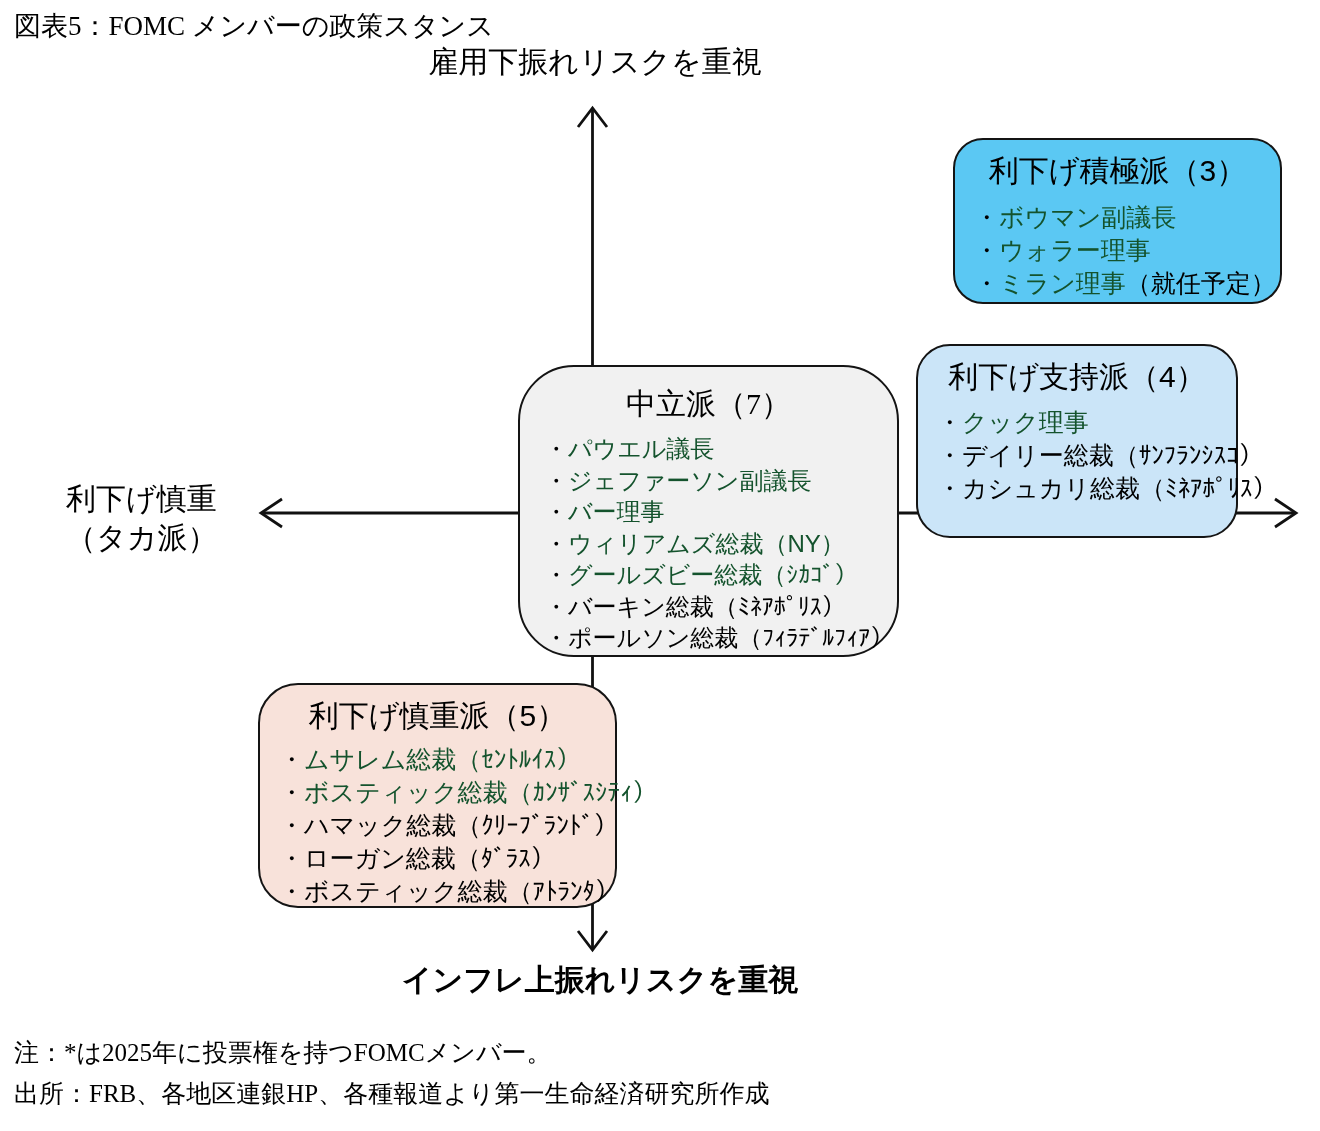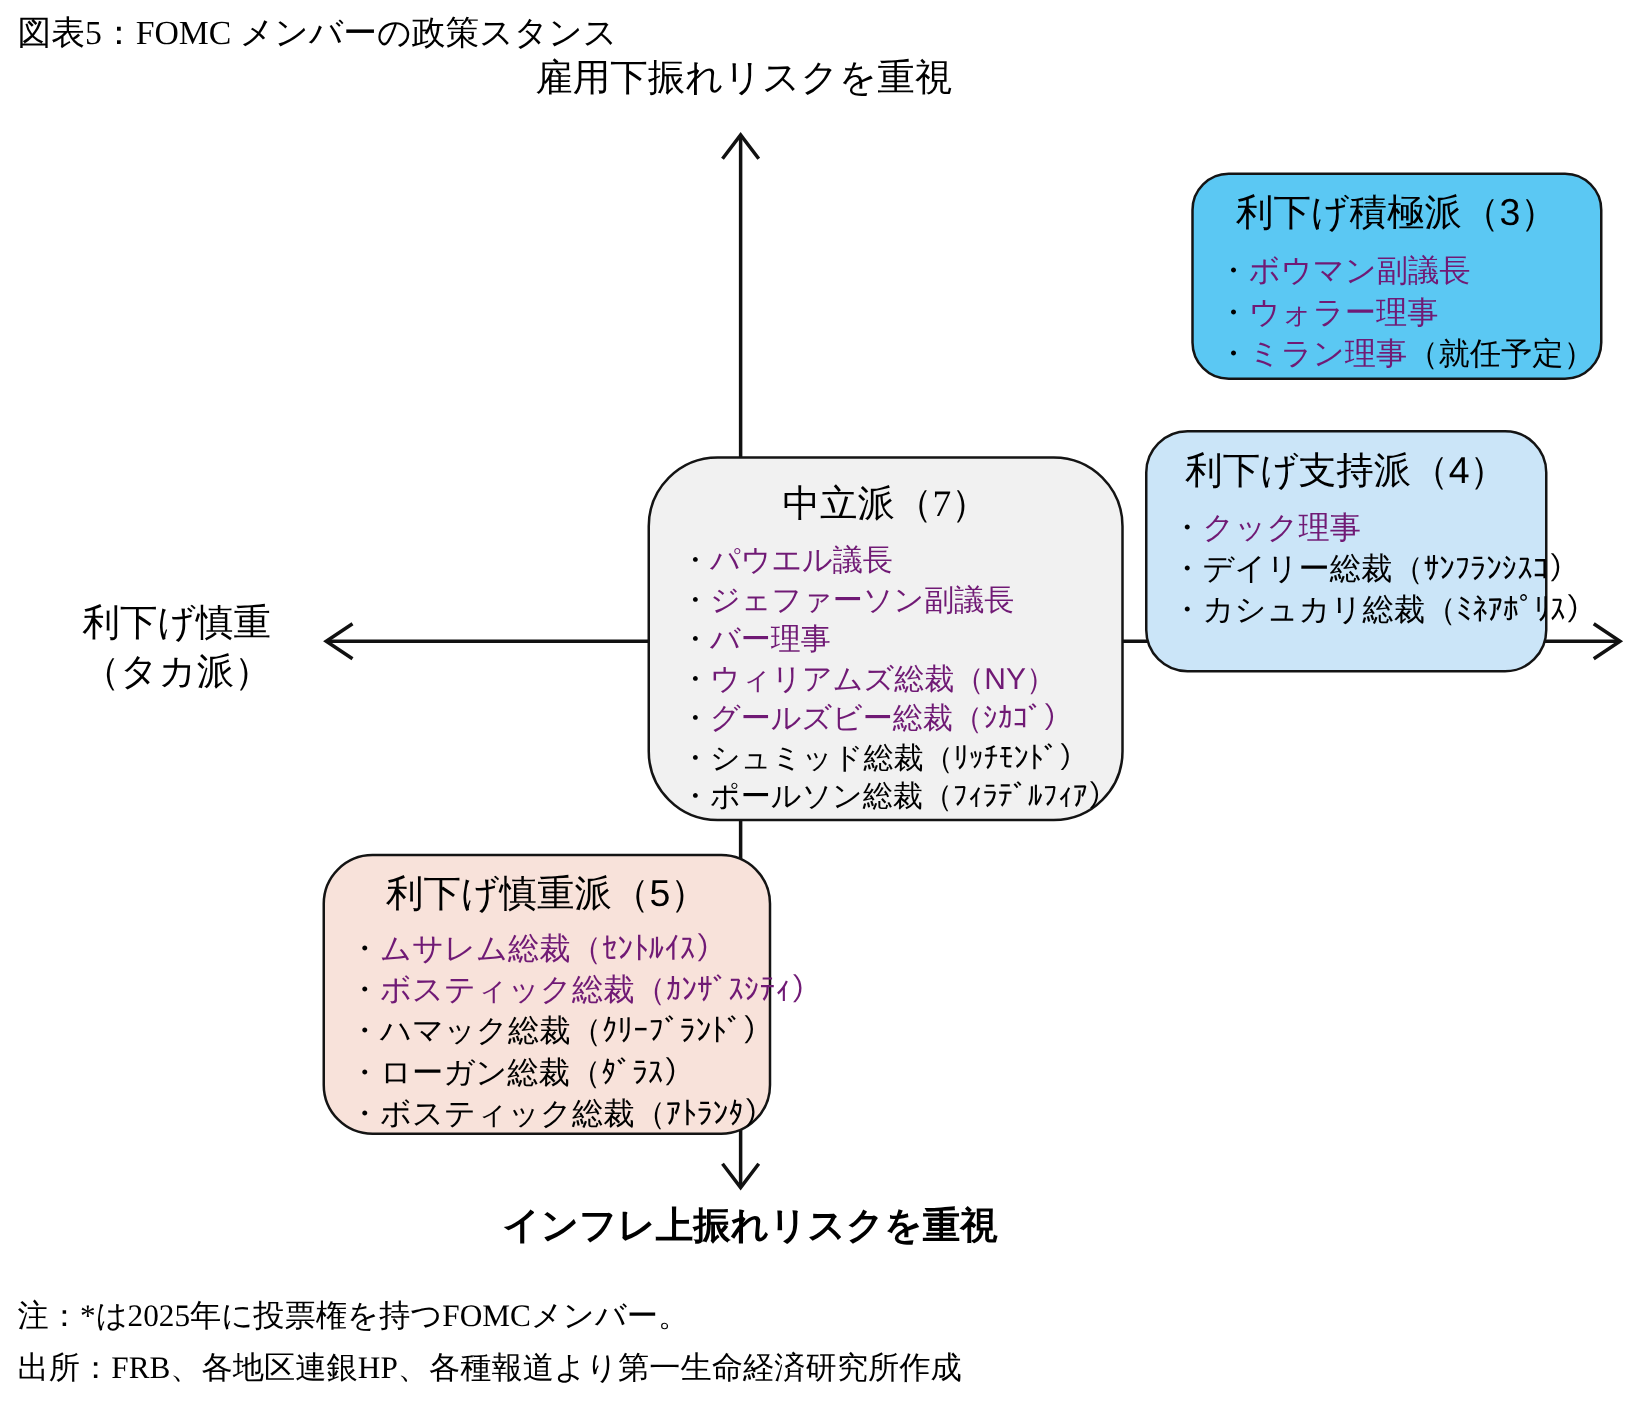--- a/index.html
+++ b/index.html
@@ -22,21 +22,21 @@
   .box-title{text-align:center;font-size:30px;color:#000;line-height:36px;}
   #box-aggressive .box-title{margin-top:13px;}
   #box-support .box-title{margin-top:13px;}
   #box-neutral .box-title{margin-top:19px;font-family:Liberation Serif, serif;}
   #box-cautious .box-title{margin-top:13px;}
   .members{padding-left:19px;font-size:25px;line-height:33px;white-space:nowrap;}
   #box-aggressive .members{margin-top:12px;}
   #box-support .members{margin-top:11px;}
   #box-neutral .members{margin-top:11px;font-size:24px;line-height:31.5px;padding-left:24px;}
   #box-cautious .members{margin-top:9px;}
-  .member .red{color:#701a75;}
+  .member .red{color:#14532d;}
   .member .blk{color:#000;}
   .member .bullet{color:#000;}
   #note{position:absolute;left:14px;top:1036px;font-size:25px;color:#000;white-space:nowrap;}
   #source{position:absolute;left:14px;top:1077px;font-size:25px;color:#000;white-space:nowrap;}
 </style>
 </head>
 <body>
 
 <div id="canvas">
 
@@ -81,21 +81,21 @@
   </div>
 
   <div id="box-neutral" class="box">
     <div class="box-title">中立派（7）</div>
     <div class="members">
         <div class="member"><span class="bullet">・</span><span class="red">パウエル議長</span></div>
         <div class="member"><span class="bullet">・</span><span class="red">ジェファーソン副議長</span></div>
         <div class="member"><span class="bullet">・</span><span class="red">バー理事</span></div>
         <div class="member"><span class="bullet">・</span><span class="red">ウィリアムズ総裁（NY）</span></div>
         <div class="member"><span class="bullet">・</span><span class="red">グールズビー総裁（ｼｶｺﾞ）</span></div>
-        <div class="member"><span class="bullet">・</span><span class="blk">シュミッド総裁（ﾘｯﾁﾓﾝﾄﾞ）</span></div>
+        <div class="member"><span class="bullet">・</span><span class="blk">バーキン総裁（ﾐﾈｱﾎﾟﾘｽ）</span></div>
         <div class="member"><span class="bullet">・</span><span class="blk">ポールソン総裁（ﾌｨﾗﾃﾞﾙﾌｨｱ）</span></div>
       </div>
   </div>
 
   <div id="box-cautious" class="box">
     <div class="box-title">利下げ慎重派（5）</div>
     <div class="members">
         <div class="member"><span class="bullet">・</span><span class="red">ムサレム総裁（ｾﾝﾄﾙｲｽ）</span></div>
         <div class="member"><span class="bullet">・</span><span class="red">ボスティック総裁（ｶﾝｻﾞｽｼﾃｨ）</span></div>
         <div class="member"><span class="bullet">・</span><span class="blk">ハマック総裁（ｸﾘｰﾌﾞﾗﾝﾄﾞ）</span></div>

